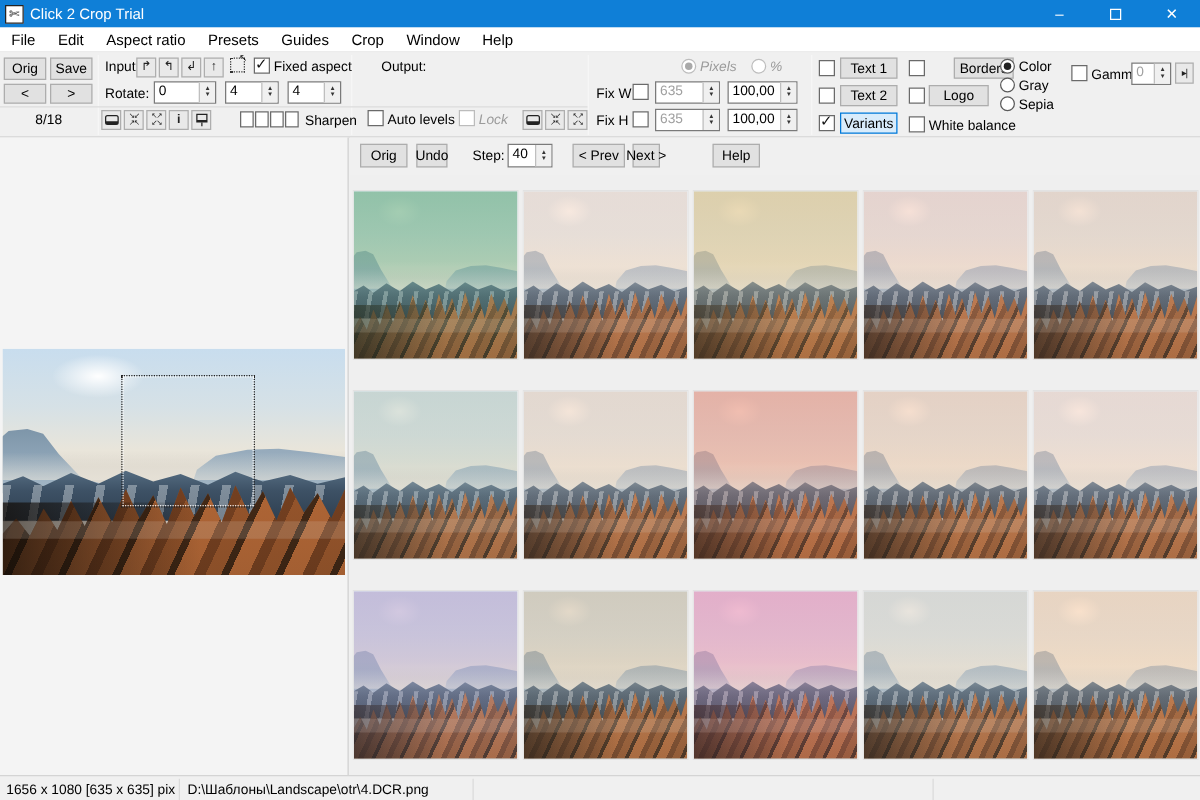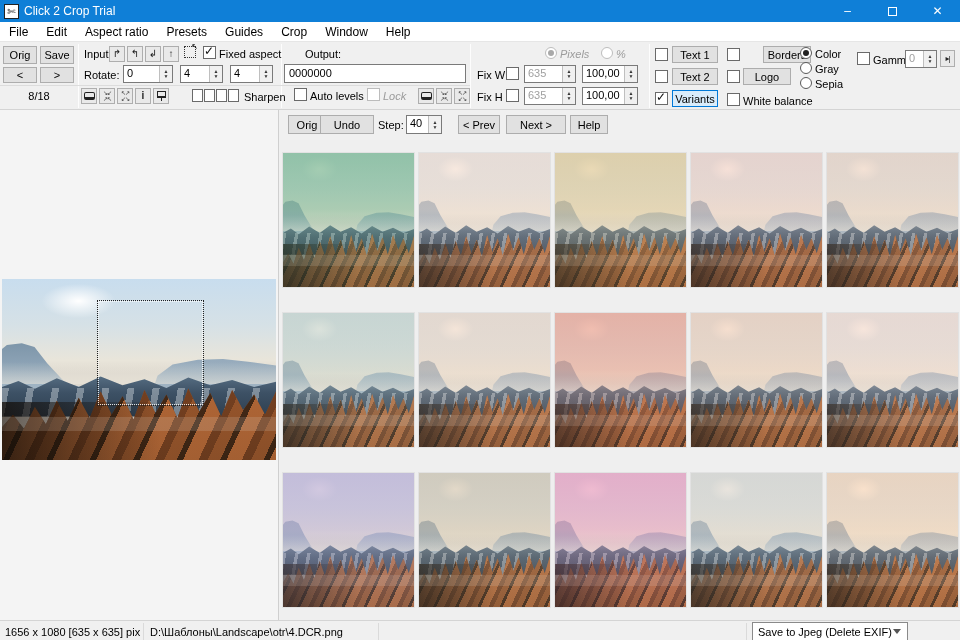--- a/index.html
+++ b/index.html
@@ -188,21 +188,20 @@
       <span class="mini-screen-stem"></span>
     </div>
   <div class="sharp-box" style="left:192px;top:47px"></div>
   <div class="sharp-box" style="left:204px;top:47px"></div>
   <div class="sharp-box" style="left:216px;top:47px"></div>
   <div class="sharp-box" style="left:228px;top:47px"></div>
   <div class="lbl" style="left:244px;top:49px">Sharpen</div>
 
   
   <div class="lbl" style="left:305px;top:6px">Output:</div>
-  <div class="textfield" style="left:284px;top:22px;width:182px;height:19px">0000000</div>
   <div class="checkbox" style="left:294px;top:46px"></div>
   <div class="lbl" style="left:310px;top:48px">Auto levels</div>
   <div class="checkbox disabled" style="left:367px;top:46px"></div>
   <div class="lbl dim" style="left:383px;top:48px">Lock</div>
   <div class="icon-btn" style="left:418px;top:46px">
       <span class="mini-monitor"></span>
     </div>
   <div class="icon-btn" style="left:436px;top:46px">
       <span class="arrows2">↘↙<br>↗↖</span>
     </div>
@@ -268,28 +267,28 @@
     <div class="val dim">0</div>
       <div class="spin">▲<br>▼</div>
   </div>
   <div class="icon-btn" style="left:940px;top:8px;width:15px;height:17px">
       <span class="endcap">▸|</span>
     </div>
 </div>
 
 <div class="controlsbar">
   <div class="btn" style="left:8px;top:5px;width:38px;height:19px">Orig</div>
-  <div class="btn" style="left:40px;top:5px;width:54px;height:19px">Undo</div>
+  <div class="btn" style="left:53px;top:5px;width:25px;height:19px">Undo</div>
   <div class="lbl" style="left:98px;top:9px">Step:</div>
   <div class="spinner" style="left:126px;top:5px;width:36px;height:19px">
     <div class="val">40</div>
       <div class="spin">▲<br>▼</div>
   </div>
   <div class="btn" style="left:178px;top:5px;width:42px;height:19px">&lt; Prev</div>
-  <div class="btn" style="left:226px;top:5px;width:60px;height:19px">Next &gt;</div>
+  <div class="btn" style="left:226px;top:5px;width:22px;height:19px">Next &gt;</div>
   <div class="btn" style="left:290px;top:5px;width:38px;height:19px">Help</div>
 </div>
 
 <div class="preview-panel">
   <div class="preview-photo">
     <div class="scene">
       <div class="sky"></div>
       <div class="cloud"></div>
       <div class="mesa-left"></div>
       <div class="mesa-right"></div>
@@ -530,17 +529,13 @@
     <div class="tint" style="background: linear-gradient(rgba(245, 208, 175, 0.7) 0%, rgba(245, 208, 175, 0.5) 42%, rgba(245, 208, 175, 0.22) 58%, rgba(245, 208, 175, 0.12) 100%);"></div>
   </div>
 </div>
 
 <div class="statusbar">
   <div class="status-item" style="left:5px">1656 x 1080  [635 x 635] pix</div>
   <div class="status-sep" style="left:143px"></div>
   <div class="status-item" style="left:150px">D:\Шаблоны\Landscape\otr\4.DCR.png</div>
   <div class="status-sep" style="left:378px"></div>
   <div class="status-sep" style="left:746px"></div>
-  <div class="save-combo">
-    <span>Save to Jpeg (Delete EXIF)</span>
-    <span class="combo-chevron"></span>
-  </div>
 </div>
 
 </body></html>

